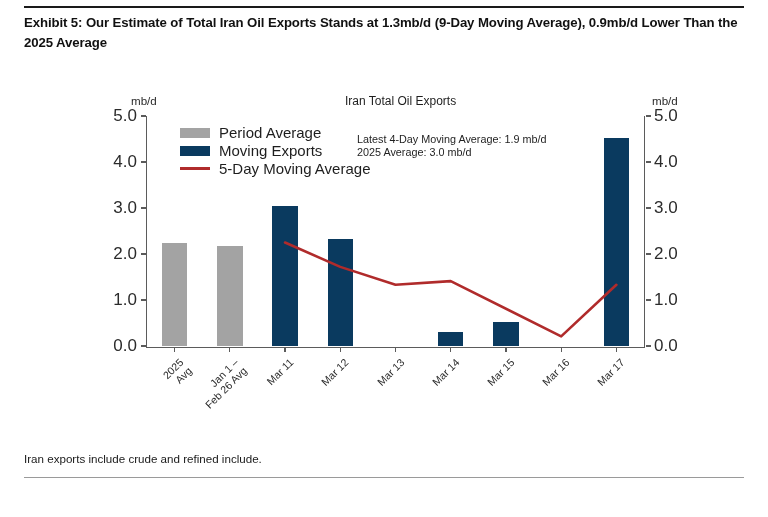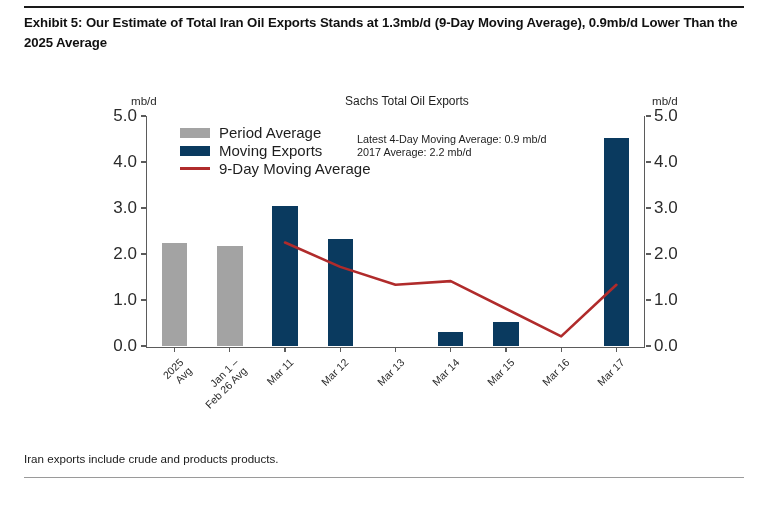--- a/index.html
+++ b/index.html
@@ -225,39 +225,39 @@
 <div class="page">
 
   <div class="title-rule-top"></div>
   <div class="exhibit-title">Exhibit 5: Our Estimate of Total Iran Oil Exports Stands at 1.3mb/d (9-Day Moving Average), 0.9mb/d Lower Than the 2025 Average</div>
 
   <div class="chart-area">
 
     <div class="unit-label unit-left">mb/d</div>
     <div class="unit-label unit-right">mb/d</div>
 
-    <div class="chart-heading">Sachs Total Oil Exports</div>
+    <div class="chart-heading">Iran Total Oil Exports</div>
 
     <div class="annotations">
-      <div>Latest 4-Day Moving Average: 0.9 mb/d</div>
-      <div>2017 Average: 2.2 mb/d</div>
+      <div>Latest 4-Day Moving Average: 1.9 mb/d</div>
+      <div>2025 Average: 3.0 mb/d</div>
     </div>
 
     <div class="legend">
       <div class="legend-row">
         <span class="legend-swatch" style="background:#a3a3a3;"></span>
         <span class="legend-text">Period Average</span>
       </div>
       <div class="legend-row">
         <span class="legend-swatch" style="background:#0a3a5f;"></span>
         <span class="legend-text">Moving Exports</span>
       </div>
       <div class="legend-row">
         <span class="legend-swatch line-swatch" style="background:#b02b2b;"></span>
-        <span class="legend-text">9-Day Moving Average</span>
+        <span class="legend-text">5-Day Moving Average</span>
       </div>
     </div>
 
     <div class="axis-line-left"></div>
     <div class="axis-line-right"></div>
     <div class="axis-line-bottom"></div>
 
     <div id="y-ticks-layer">
         <div class="ytick-left" style="top: 257.35px;"></div>
         <div class="ytick-right" style="top: 257.35px;"></div>
@@ -314,16 +314,16 @@
         <div class="xtick" style="left: 505.294px;"></div>
         <div class="xlabel" style="left: 425.944px; width: 82px;">Mar 15</div>
         <div class="xtick" style="left: 560.517px;"></div>
         <div class="xlabel" style="left: 481.167px; width: 82px;">Mar 16</div>
         <div class="xtick" style="left: 615.739px;"></div>
         <div class="xlabel" style="left: 536.389px; width: 82px;">Mar 17</div>
       </div>
 
   </div>
 
-  <div class="footnote">Iran exports include crude and products products.</div>
+  <div class="footnote">Iran exports include crude and refined include.</div>
   <div class="footer-rule"></div>
 
 </div>
 
 </body></html>

